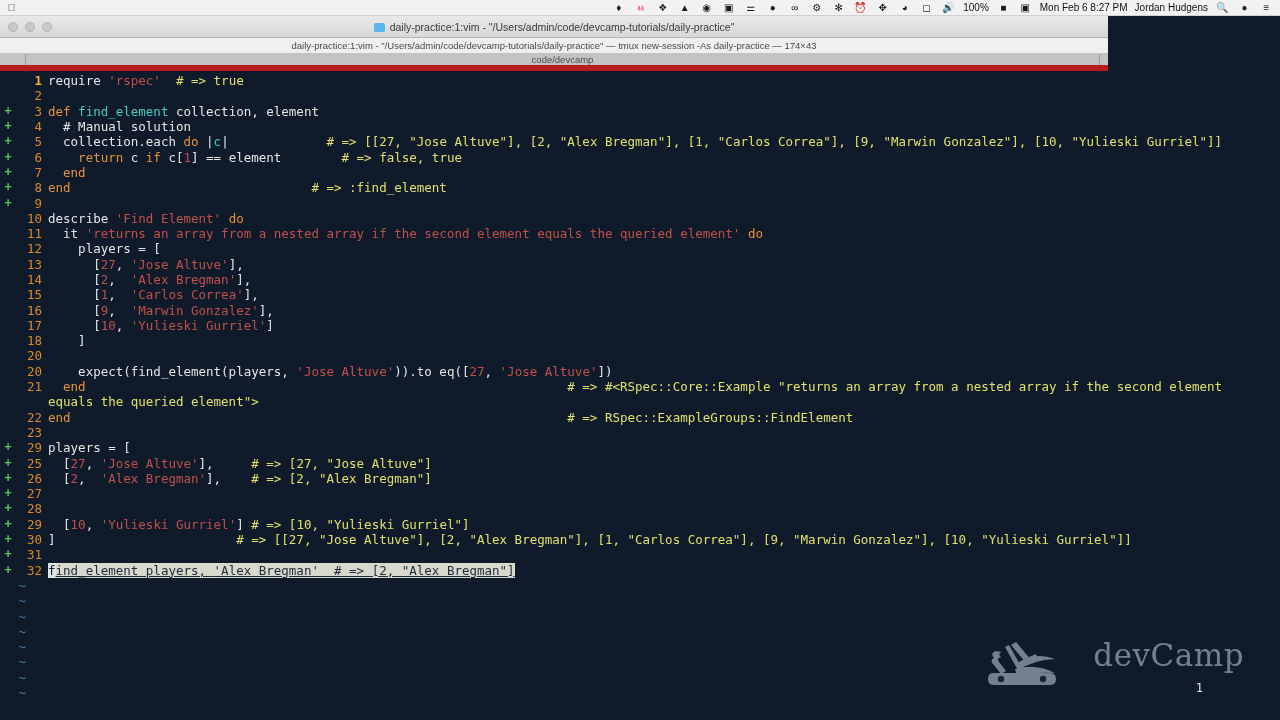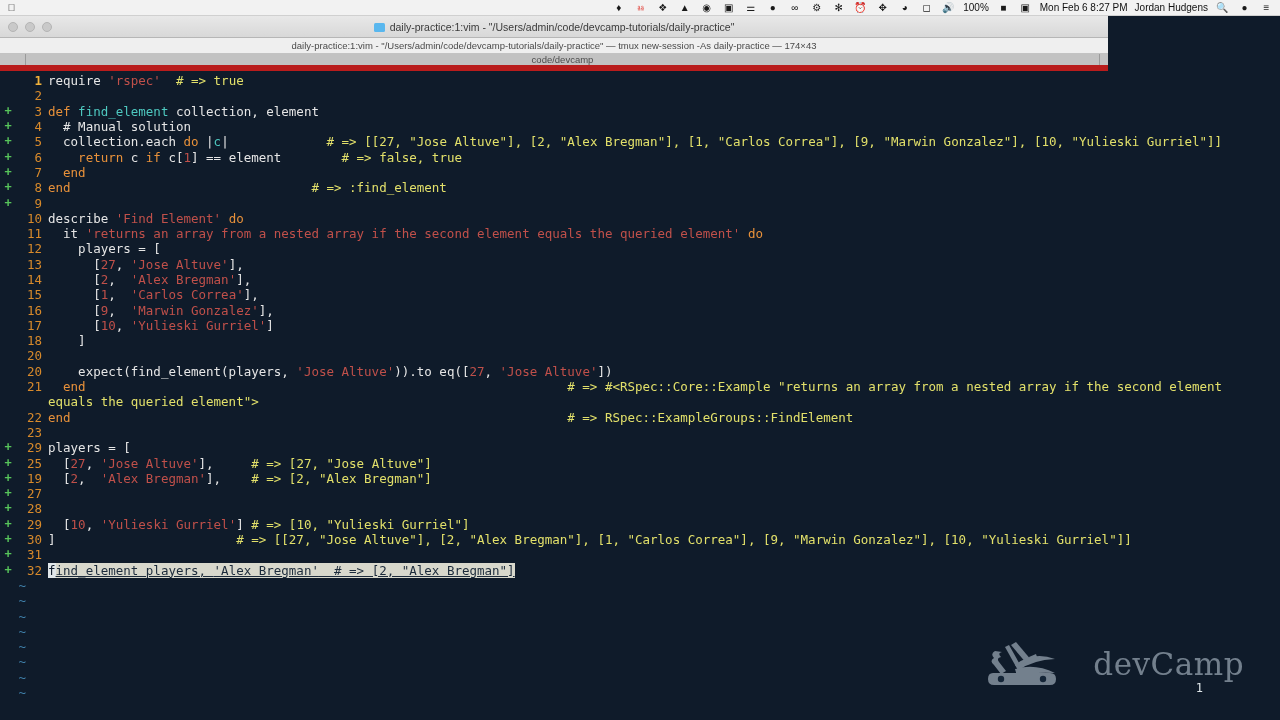--- a/index.html
+++ b/index.html
@@ -120,21 +120,21 @@
   .c-kw     { color: #e8913a; }
   .c-func   { color: #4ec9c0; }
   .c-str    { color: #c0504a; }
   .c-num    { color: #c0504a; }
   .c-cmt    { color: #e2e06a; }
   .sel      { background: #d8d8cc; color: #1b2a3a; text-decoration: underline; }
   .cursor   { background: #dfe6e9; color: #0f1b2a; }
 
   #logo {
     position: absolute; right: 36px; bottom: 28px;
-    display: flex; align-items: center; gap: 12px;
+    display: flex; gap: 12px;
     opacity: 0.72;
   }
   #logo .logo-text {
     font-family: "DejaVu Serif", serif;
     font-size: 31px; color: #9aa7b4; letter-spacing: 0.5px;
   }
   #rightcount {
     position: absolute; right: 77px; bottom: 24px;
     color: #dfe6e9; font-size: 12px;
     font-family: "DejaVu Sans Mono", monospace;
@@ -232,21 +232,21 @@
         <div class="row"><span class="gutter-sign"></span><span class="lnum">17</span><span class="codetext"><span class="c-plain">      [</span><span class="c-num">10</span><span class="c-plain">, </span><span class="c-str">'Yulieski Gurriel'</span><span class="c-plain">]</span></span></div>
         <div class="row"><span class="gutter-sign"></span><span class="lnum">18</span><span class="codetext"><span class="c-plain">    ]</span></span></div>
         <div class="row"><span class="gutter-sign"></span><span class="lnum">20</span><span class="codetext"></span></div>
         <div class="row"><span class="gutter-sign"></span><span class="lnum">20</span><span class="codetext"><span class="c-plain">    expect(find_element(players, </span><span class="c-str">'Jose Altuve'</span><span class="c-plain">)).to eq([</span><span class="c-num">27</span><span class="c-plain">, </span><span class="c-str">'Jose Altuve'</span><span class="c-plain">])</span></span></div>
         <div class="row"><span class="gutter-sign"></span><span class="lnum">21</span><span class="codetext"><span class="c-plain">  </span><span class="c-kw">end</span><span class="c-plain">                                                                </span><span class="c-cmt"># =&gt; #&lt;RSpec::Core::Example "returns an array from a nested array if the second element</span></span></div>
         <div class="row"><span class="gutter-sign"></span><span class="lnum"></span><span class="codetext"><span class="c-cmt">equals the queried element"&gt;</span></span></div>
         <div class="row"><span class="gutter-sign"></span><span class="lnum">22</span><span class="codetext"><span class="c-kw">end</span><span class="c-plain">                                                                  </span><span class="c-cmt"># =&gt; RSpec::ExampleGroups::FindElement</span></span></div>
         <div class="row"><span class="gutter-sign"></span><span class="lnum">23</span><span class="codetext"></span></div>
         <div class="row"><span class="gutter-sign">+</span><span class="lnum">29</span><span class="codetext"><span class="c-plain">players = [</span></span></div>
         <div class="row"><span class="gutter-sign">+</span><span class="lnum">25</span><span class="codetext"><span class="c-plain">  [</span><span class="c-num">27</span><span class="c-plain">, </span><span class="c-str">'Jose Altuve'</span><span class="c-plain">],     </span><span class="c-cmt"># =&gt; [27, "Jose Altuve"]</span></span></div>
-        <div class="row"><span class="gutter-sign">+</span><span class="lnum">19</span><span class="codetext"><span class="c-plain">  [</span><span class="c-num">2</span><span class="c-plain">,  </span><span class="c-str">'Alex Bregman'</span><span class="c-plain">],    </span><span class="c-cmt"># =&gt; [2, "Alex Bregman"]</span></span></div>
+        <div class="row"><span class="gutter-sign">+</span><span class="lnum">26</span><span class="codetext"><span class="c-plain">  [</span><span class="c-num">2</span><span class="c-plain">,  </span><span class="c-str">'Alex Bregman'</span><span class="c-plain">],    </span><span class="c-cmt"># =&gt; [2, "Alex Bregman"]</span></span></div>
         <div class="row"><span class="gutter-sign">+</span><span class="lnum">27</span></div>
         <div class="row"><span class="gutter-sign">+</span><span class="lnum">28</span></div>
         <div class="row"><span class="gutter-sign">+</span><span class="lnum">29</span><span class="codetext"><span class="c-plain">  [</span><span class="c-num">10</span><span class="c-plain">, </span><span class="c-str">'Yulieski Gurriel'</span><span class="c-plain">] </span><span class="c-cmt"># =&gt; [10, "Yulieski Gurriel"]</span></span></div>
         <div class="row"><span class="gutter-sign">+</span><span class="lnum">30</span><span class="codetext"><span class="c-plain">]</span><span class="c-plain">                        </span><span class="c-cmt"># =&gt; [[27, "Jose Altuve"], [2, "Alex Bregman"], [1, "Carlos Correa"], [9, "Marwin Gonzalez"], [10, "Yulieski Gurriel"]]</span></span></div>
         <div class="row"><span class="gutter-sign">+</span><span class="lnum">31</span><span class="codetext"></span></div>
         <div class="row"><span class="gutter-sign">+</span><span class="lnum">32</span><span class="codetext"><span class="cursor">f</span><span class="sel">ind_element players, </span><span class="sel">'Alex Bregman'</span><span class="sel">  </span><span class="sel"># =&gt; [2, "Alex Bregman"]</span></span></div>
       </div>
     <div id="tildes">
         <div class="tilde-row">
           <span class="tilde">~</span>

